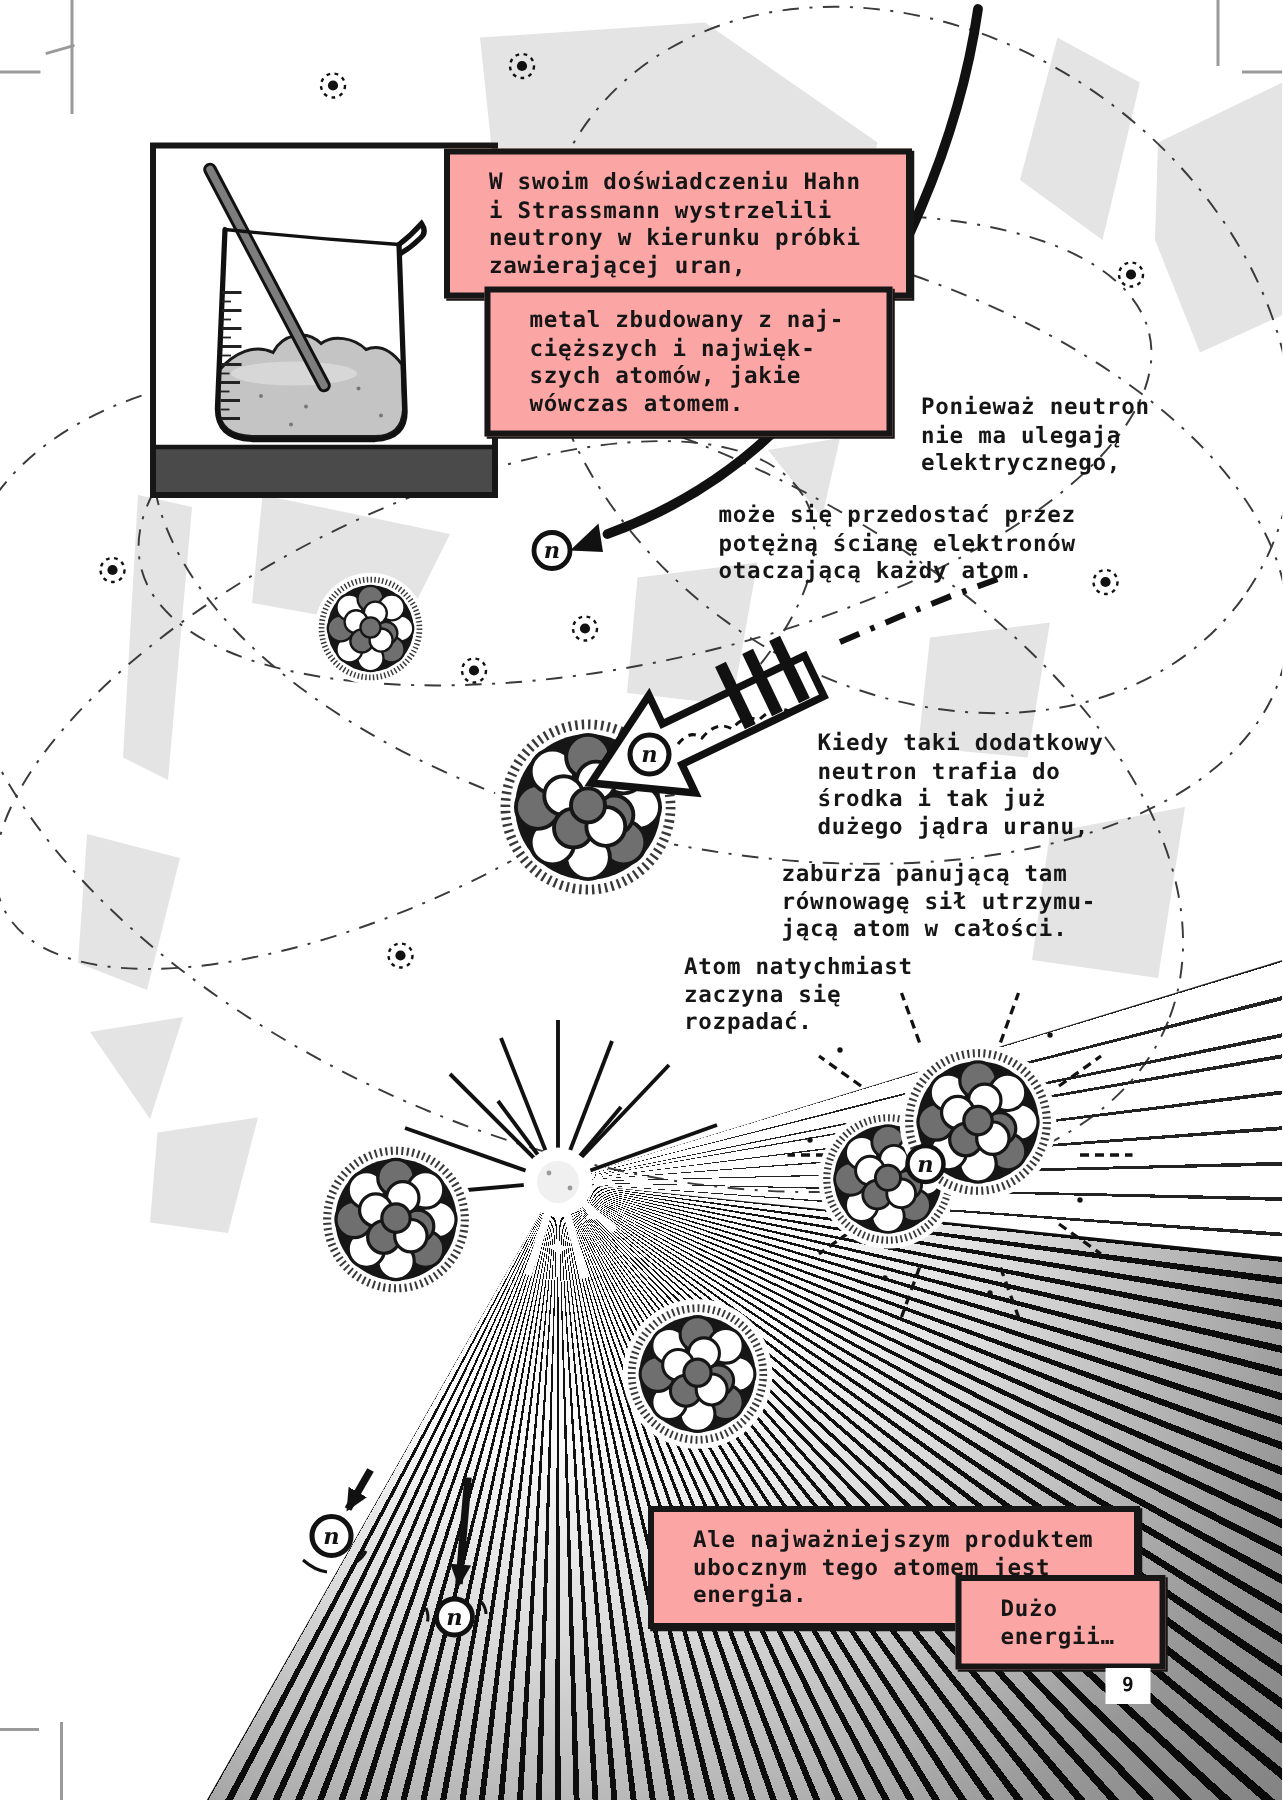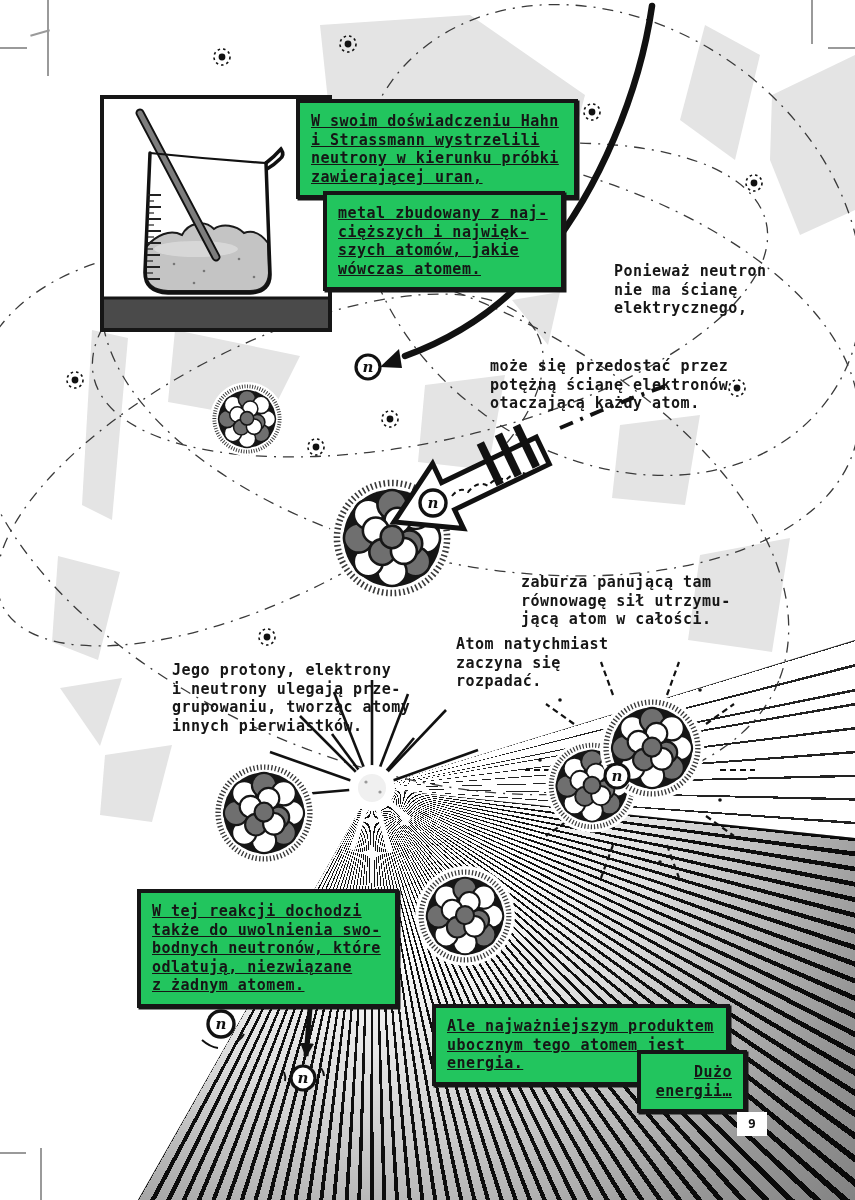--- a/index.html
+++ b/index.html
@@ -15,21 +15,21 @@
     clip-path:polygon(372px 788px,855px 838px,855px 1200px,138px 1200px);
     background:radial-gradient(circle at 372px 788px,rgba(0,0,0,0) 0 170px,rgba(0,0,0,0.12) 300px,rgba(0,0,0,0.40) 520px,rgba(0,0,0,0.58) 780px);}
   .fan-upper{position:absolute;inset:0;z-index:3;
     clip-path:polygon(372px 788px,855px 640px,855px 838px);
     background:repeating-conic-gradient(from 80deg at 372px 788px,#222 0deg 0.3deg,rgba(255,255,255,0) 0.3deg 2.8deg);}
   svg{position:absolute;left:0;top:0;}
   #bg-art{z-index:2;} #fg-art{z-index:4;}
   
   .cap{position:absolute;z-index:5;color:#161616;white-space:pre-line;
        font:700 15px/18.5px "DejaVu Sans Mono",monospace;letter-spacing:.5px;}
-  .boxed{background:#22c55e;border:4px solid #161616;padding:9px 11px;box-shadow:1.5px 1.5px 0 #161616;text-decoration:underline;}
+  .boxed{background:#fca5a5;border:4px solid #161616;padding:9px 26px;box-shadow:1.5px 1.5px 0 #161616;}
   
   .panel{position:absolute;left:100px;top:95px;width:224px;height:229px;z-index:5;
          background:#fff;border:4px solid #161616;}
   .pagenum{position:absolute;left:737px;top:1112px;width:30px;height:24px;z-index:6;
            background:#fff;color:#111;font:700 13px/24px "DejaVu Sans Mono",monospace;text-align:center;}
   .nl{font:italic 700 15px "DejaVu Serif",serif;fill:#111;text-anchor:middle;}
 </style>
 </head>
 <body>
 
@@ -286,41 +286,36 @@
 
   <div class="cap boxed" style="left:296px;top:99px;width:252px;">W swoim doświadczeniu Hahn
 i Strassmann wystrzelili
 neutrony w kierunku próbki
 zawierającej uran,</div>
   <div class="cap boxed" style="left:323px;top:191px;width:212px;">metal zbudowany z naj-
 cięższych i najwięk-
 szych atomów, jakie
 wówczas atomem.</div>
   <div class="cap" style="left:614px;top:262px;">Ponieważ neutron
-nie ma ścianę
+nie ma ulegają
 elektrycznego,</div>
-  <div class="cap" style="left:490px;top:334px;margin-top:23px;">może się przedostać przez
+  <div class="cap" style="left:479px;top:334px;">może się przedostać przez
 potężną ścianę elektronów
 otaczającą każdy atom.</div>
+  <div class="cap" style="left:545px;top:486px;">Kiedy taki dodatkowy
+neutron trafia do
+środka i tak już
+dużego jądra uranu,</div>
   <div class="cap" style="left:521px;top:573px;">zaburza panującą tam
 równowagę sił utrzymu-
 jącą atom w całości.</div>
-  <div class="cap" style="left:172px;top:661px;">Jego protony, elektrony
-i neutrony ulegają prze-
-grupowaniu, tworząc atomy
-innych pierwiastków.</div>
   <div class="cap" style="left:456px;top:635px;">Atom natychmiast
 zaczyna się
 rozpadać.</div>
-  <div class="cap boxed" style="left:137px;top:889px;width:232px;">W tej reakcji dochodzi
-także do uwolnienia swo-
-bodnych neutronów, które
-odlatują, niezwiązane
-z żadnym atomem.</div>
   <div class="cap boxed" style="left:432px;top:1004px;width:268px;">Ale najważniejszym produktem
 ubocznym tego atomem jest
 energia.</div>
-  <div class="cap boxed" style="left:637px;top:1050px;width:80px;text-align:right;">Dużo
+  <div class="cap boxed" style="left:637px;top:1050px;width:80px;">Dużo
 energii…</div>
 
   <div class="pagenum">9</div>
 
 </div>
 
 </body></html>

